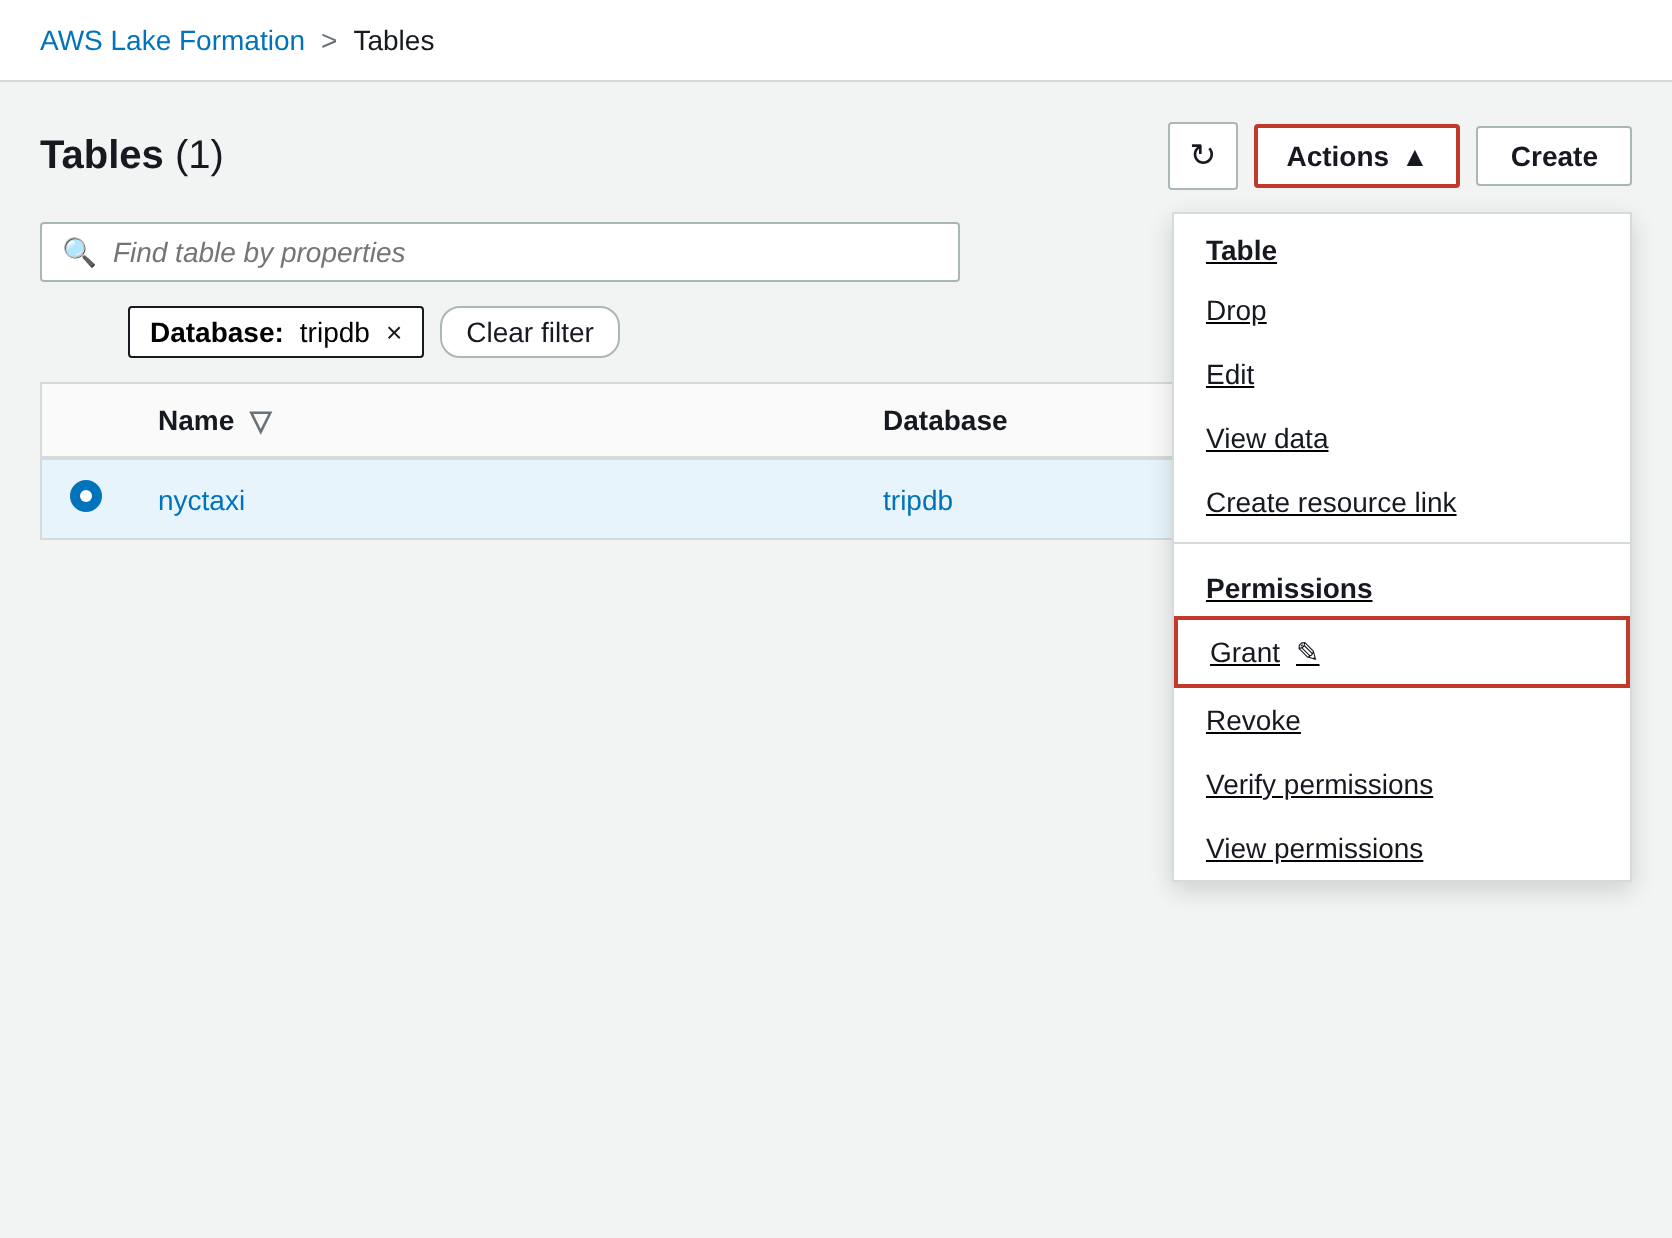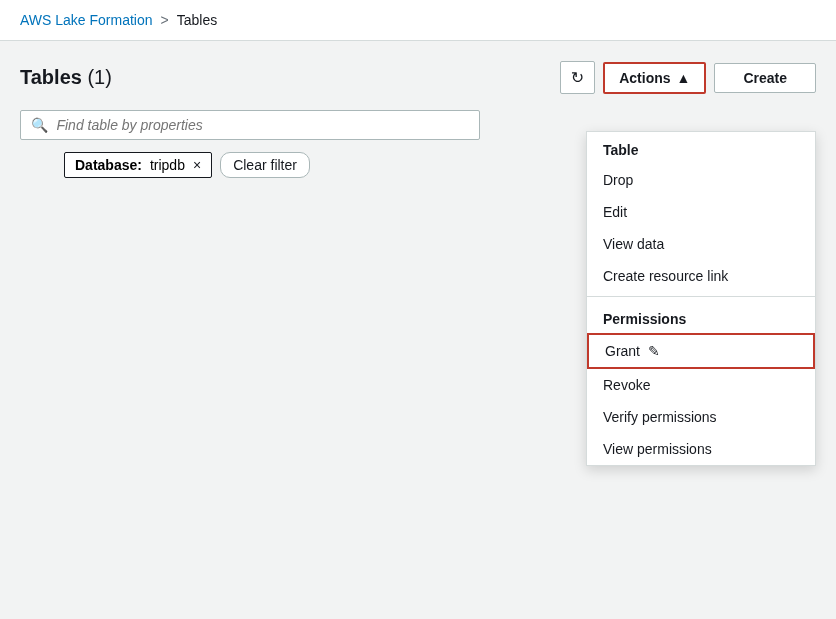--- a/index.html
+++ b/index.html
@@ -81,21 +81,21 @@
       color: #16191f;
       display: flex;
       align-items: center;
       gap: 6px;
       justify-content: center;
     }
     .create-btn {
       background: #fff;
       border: 1px solid #aab7b8;
       border-radius: 2px;
-      padding: 6px 28px;
+      padding: 6px 16px;
       cursor: pointer;
       font-weight: 700;
       font-size: 14px;
       color: #16191f;
     }
 
     
     .search-bar {
       background: #fff;
       border: 1px solid #aab7b8;
@@ -209,27 +209,28 @@
       transform: translate(-50%, -50%);
     }
     .link-text {
       color: #0073bb;
       text-decoration: none;
     }
 
     
     .dropdown-menu {
       position: absolute;
-      top: 70px;
+      top: 45px;
       right: 0px;
       width: 230px;
       background: #fff;
       border: 1px solid #d5dbdb;
       box-shadow: 0 4px 12px rgba(0,0,0,0.15);
       z-index: 100;
+      text-decoration: underline;
     }
     .dropdown-section-header {
       padding: 10px 16px 6px 16px;
       font-weight: 700;
       font-size: 14px;
       color: #16191f;
     }
     .dropdown-item {
       padding: 8px 16px;
       font-size: 14px;
@@ -323,14 +324,43 @@
 
   <div class="filter-row">
     <div class="filter-tag">
       <span class="filter-tag-label">Database:</span>
       <span class="filter-tag-value">tripdb</span>
       <span class="filter-tag-close">×</span>
     </div>
     <button class="clear-filter-btn">Clear filter</button>
   </div>
 
+  <div class="table-wrapper">
+    <table class="data-table">
+      <thead>
+        <tr>
+          <th class="radio-cell"></th>
+          <th>
+            <span>Name</span>
+            <span class="sort-icon">▽</span>
+          </th>
+          <th>
+            <span>Database</span>
+          </th>
+        </tr>
+      </thead>
+      <tbody>
+        <tr class="selected">
+          <td class="radio-cell">
+            <span class="radio-btn"></span>
+          </td>
+          <td>
+            <a class="link-text">nyctaxi</a>
+          </td>
+          <td>
+            <a class="link-text">tripdb</a>
+          </td>
+        </tr>
+      </tbody>
+    </table>
+  </div>
 
 </div>
 
 </body></html>

